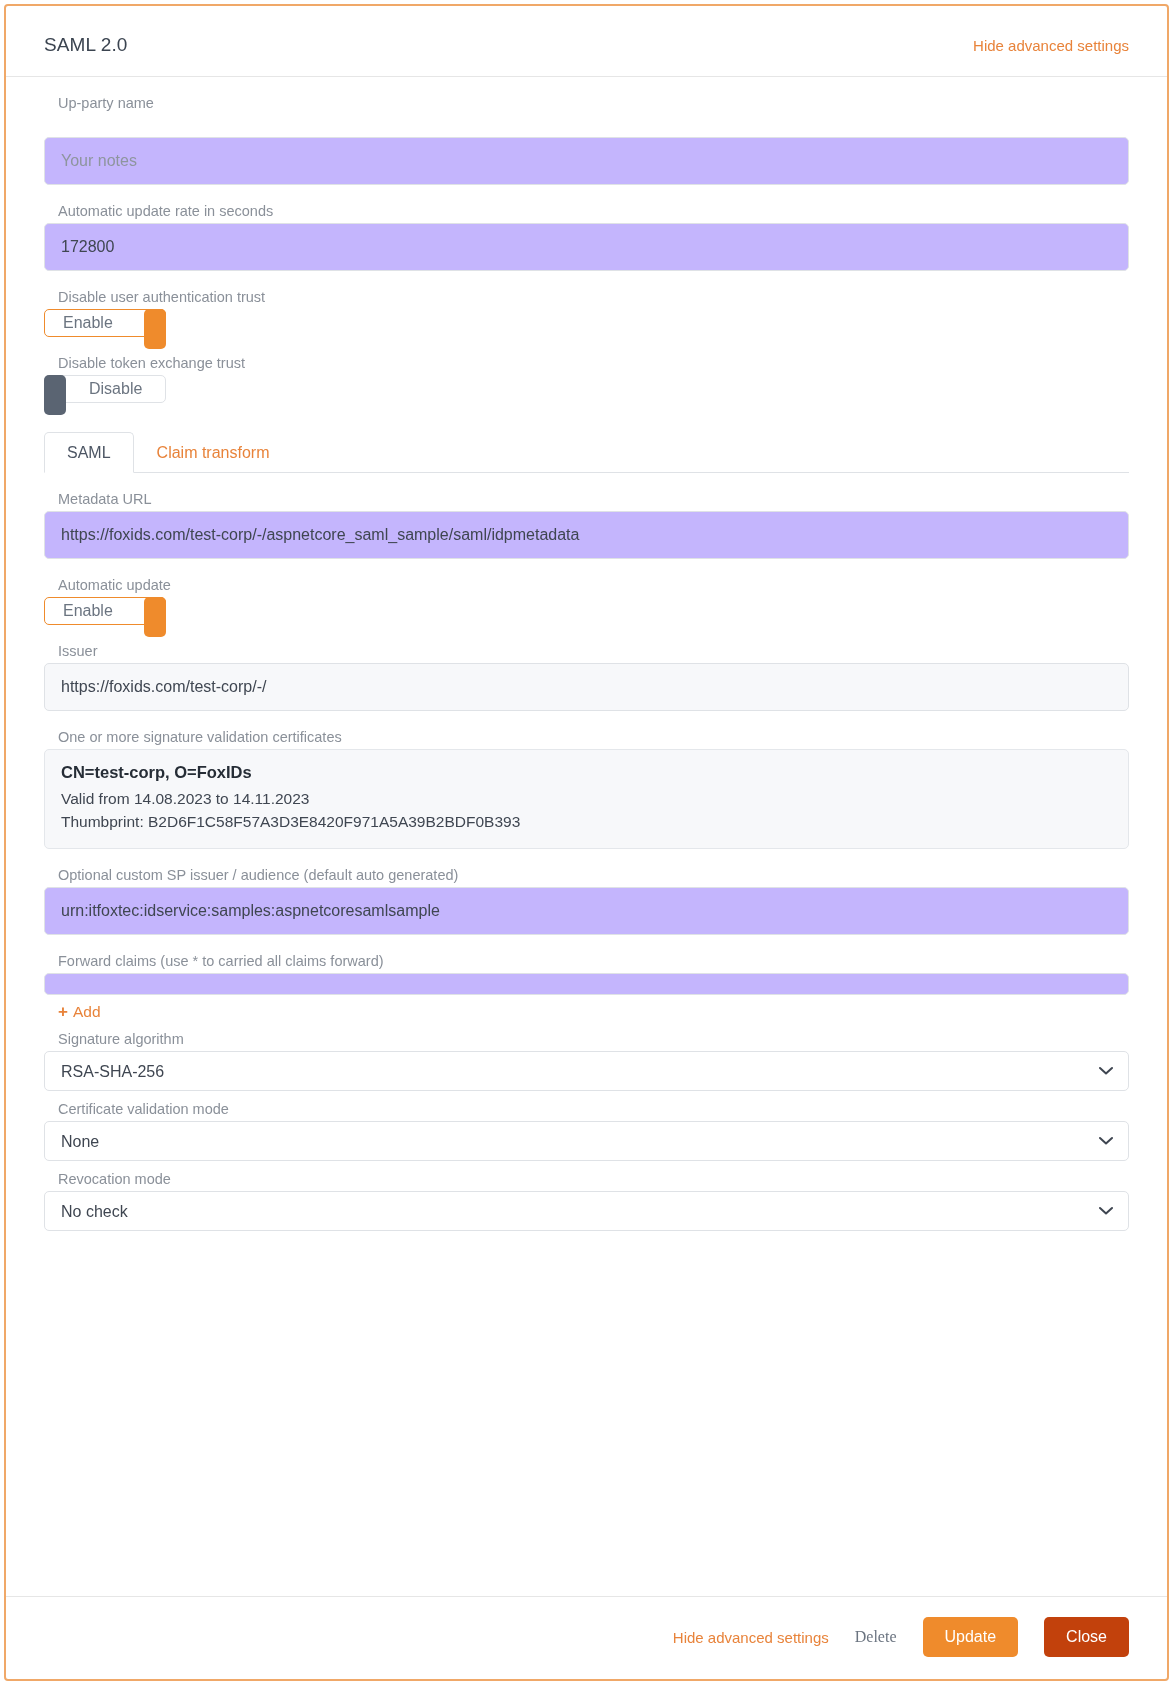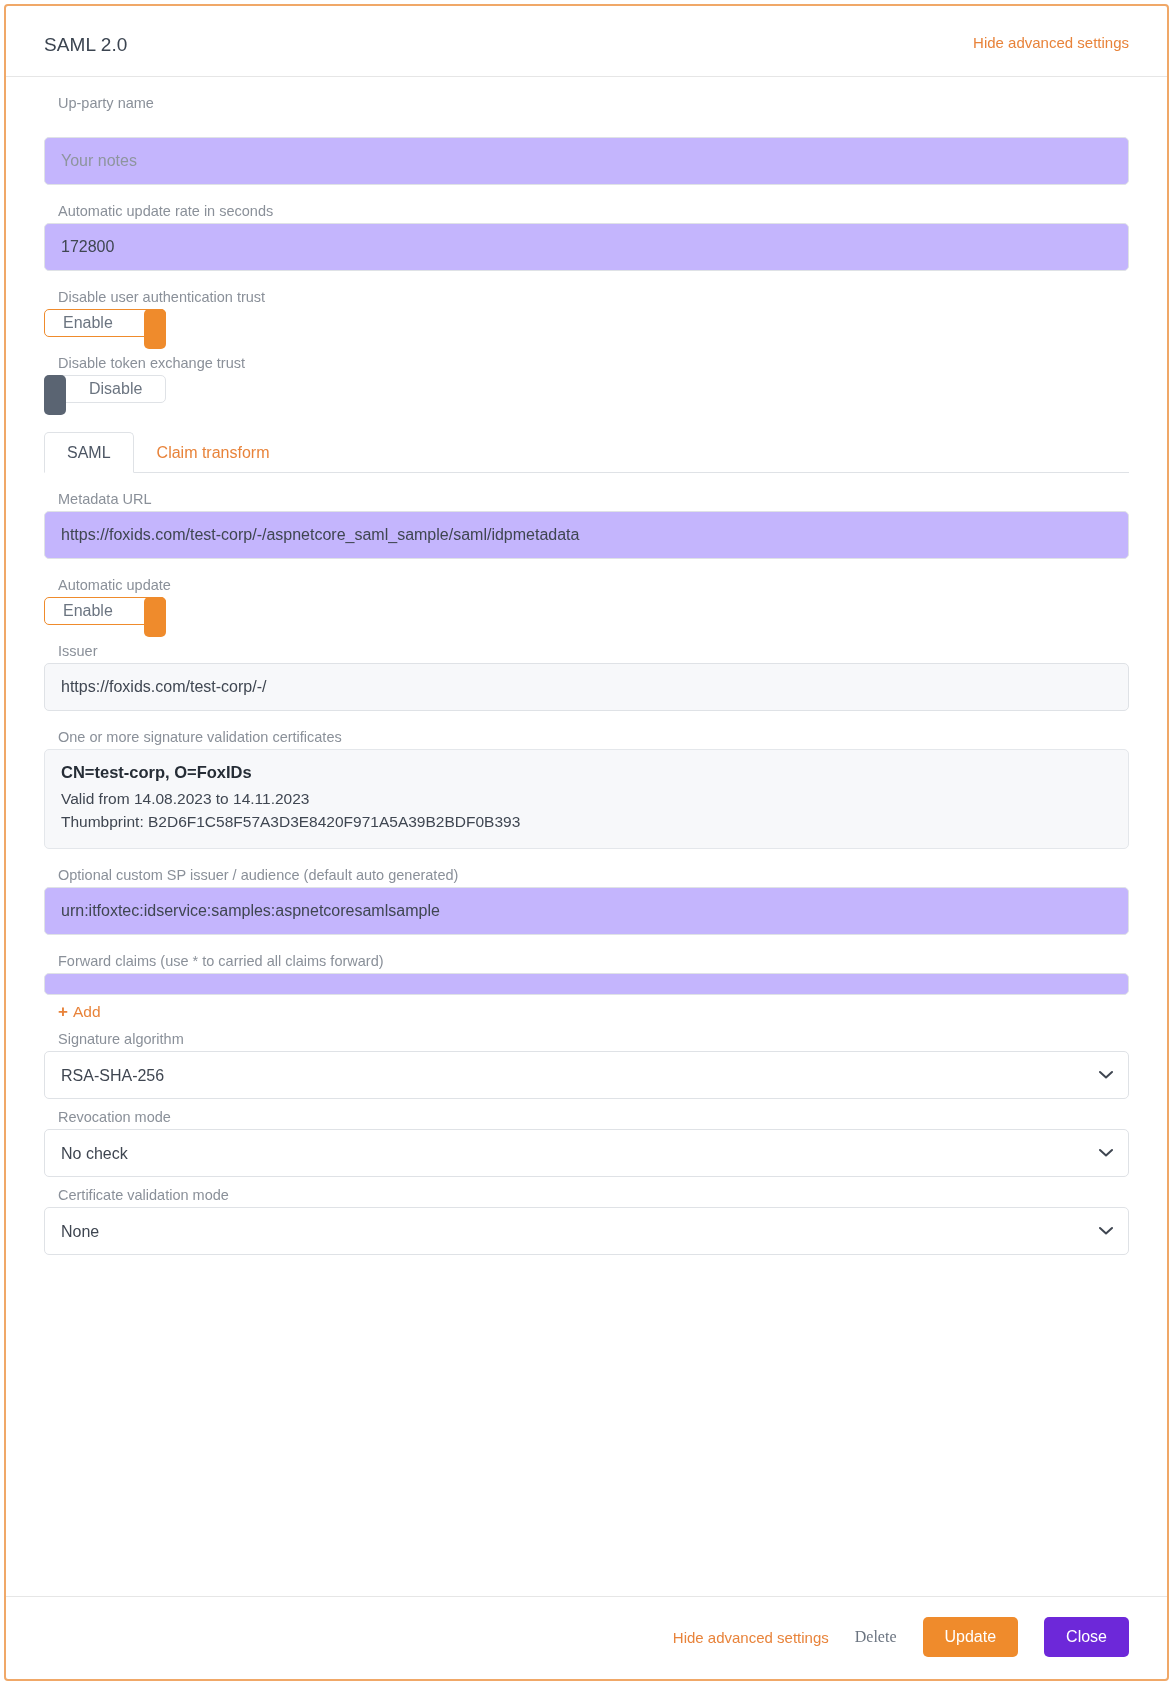--- a/index.html
+++ b/index.html
@@ -24,21 +24,21 @@
     border: 2px solid #f0a868;
     border-radius: 4px;
     background: #ffffff;
     display: flex;
     flex-direction: column;
   }
 
   
   .card-header {
     display: flex;
-    align-items: flex-start;
+    align-items: center;
     justify-content: space-between;
     padding: 28px 38px 20px 38px;
     border-bottom: 1px solid #e6e6e6;
     gap: 48px;
   }
   .card-title {
     font-size: 19px;
     color: #3b4450;
     letter-spacing: .1px;
   }
@@ -186,21 +186,21 @@
     cursor: pointer;
   }
   .add-plus { font-weight: bold; font-size: 17px; line-height: 1; }
 
   
   .select-wrap { position: relative; }
   .select-wrap select {
     appearance: none;
     -webkit-appearance: none;
     width: 100%;
-    height: 48px;
+    height: 40px;
     padding: 0 40px 0 16px;
     font-size: 16px;
     color: #3f4651;
     border: 1px solid #dfe2e6;
     border-radius: 5px;
     background: #ffffff;
     font-family: "Liberation Sans", sans-serif;
     outline: none;
     cursor: pointer;
   }
@@ -231,21 +231,21 @@
   .btn {
     border: none;
     border-radius: 5px;
     font-size: 16px;
     padding: 11px 22px;
     cursor: pointer;
     font-family: "Liberation Sans", sans-serif;
     color: #ffffff;
   }
   .btn-primary { background: #ef8b2c; }
-  .btn-secondary { background: #6d28d9; }
+  .btn-secondary { background: #c2410c; }
 </style>
 </head>
 <body>
 
 <div class="card">
 
   <div class="card-header">
     <div class="card-title">SAML 2.0</div>
     <a class="link-orange">Hide advanced settings</a>
   </div>
@@ -333,43 +333,43 @@
         <select><option value="RSA-SHA-256">RSA-SHA-256</option><option value="RSA-SHA-384">RSA-SHA-384</option><option value="RSA-SHA-512">RSA-SHA-512</option></select>
         <span class="select-chevron">
           <svg width="14" height="9" viewBox="0 0 14 9">
               <path d="M1 1.5 L7 7 L13 1.5" stroke="#3f4651" stroke-width="2" fill="none" stroke-linecap="round" stroke-linejoin="round"></path>
             </svg>
         </span>
       </div>
     </div>
 
     <div class="field gap-sm">
+      <label class="field-label">Certificate validation mode</label>
+      <div class="select-wrap">
+        <select><option value="None">None</option><option value="ChainTrust">ChainTrust</option><option value="PeerTrust">PeerTrust</option><option value="PeerOrChainTrust">PeerOrChainTrust</option><option value="Custom">Custom</option></select>
+        <span class="select-chevron">
+          <svg width="14" height="9" viewBox="0 0 14 9">
+              <path d="M1 1.5 L7 7 L13 1.5" stroke="#3f4651" stroke-width="2" fill="none" stroke-linecap="round" stroke-linejoin="round"></path>
+            </svg>
+        </span>
+      </div>
+    </div>
+
+    <div class="field gap-sm">
       <label class="field-label">Revocation mode</label>
       <div class="select-wrap">
         <select><option value="No check">No check</option><option value="Online">Online</option><option value="Offline">Offline</option></select>
         <span class="select-chevron">
           <svg width="14" height="9" viewBox="0 0 14 9">
               <path d="M1 1.5 L7 7 L13 1.5" stroke="#3f4651" stroke-width="2" fill="none" stroke-linecap="round" stroke-linejoin="round"></path>
             </svg>
         </span>
       </div>
     </div>
 
-    <div class="field gap-sm">
-      <label class="field-label">Certificate validation mode</label>
-      <div class="select-wrap">
-        <select><option value="None">None</option><option value="ChainTrust">ChainTrust</option><option value="PeerTrust">PeerTrust</option><option value="PeerOrChainTrust">PeerOrChainTrust</option><option value="Custom">Custom</option></select>
-        <span class="select-chevron">
-          <svg width="14" height="9" viewBox="0 0 14 9">
-              <path d="M1 1.5 L7 7 L13 1.5" stroke="#3f4651" stroke-width="2" fill="none" stroke-linecap="round" stroke-linejoin="round"></path>
-            </svg>
-        </span>
-      </div>
-    </div>
-
   </div>
 
   <div class="card-footer">
     <a class="link-orange">Hide advanced settings</a>
     <a class="link-muted">Delete</a>
     <button class="btn btn-primary">Update</button>
     <button class="btn btn-secondary">Close</button>
   </div>
 
 </div>

